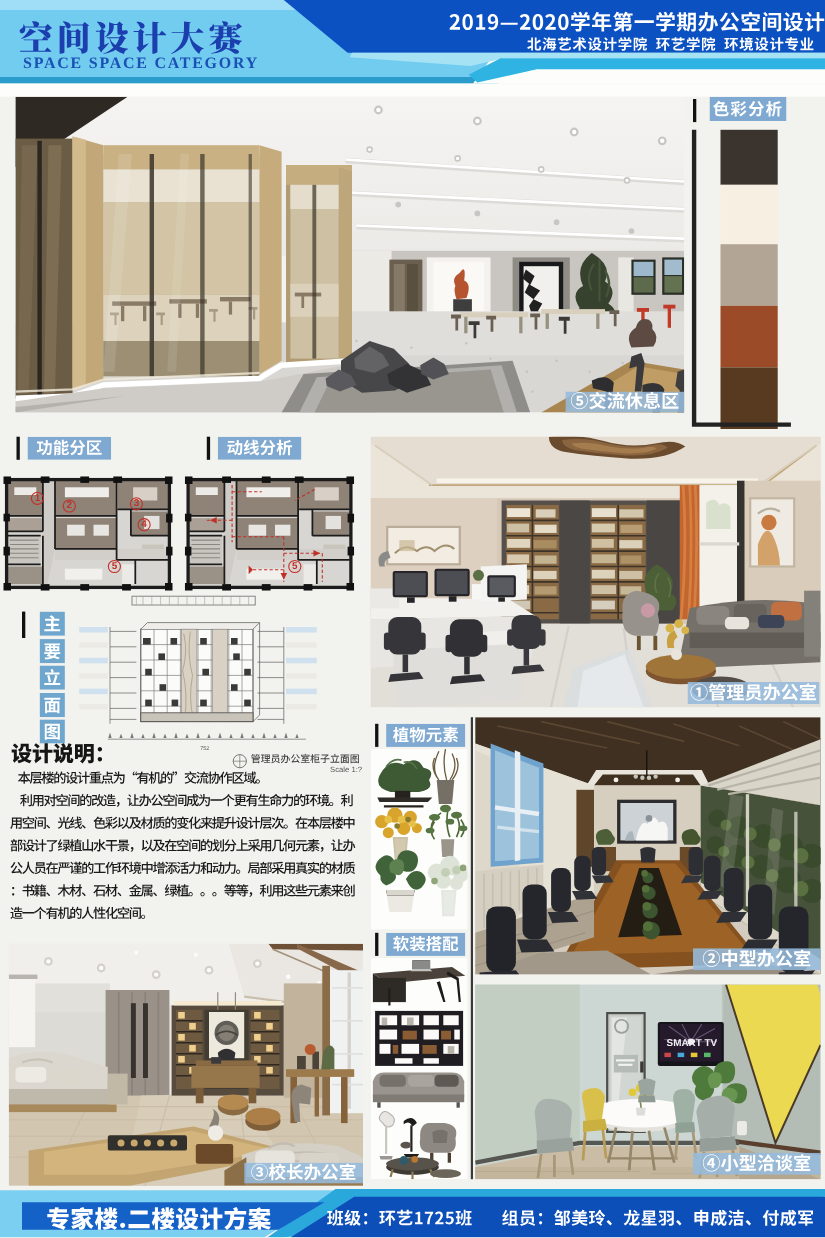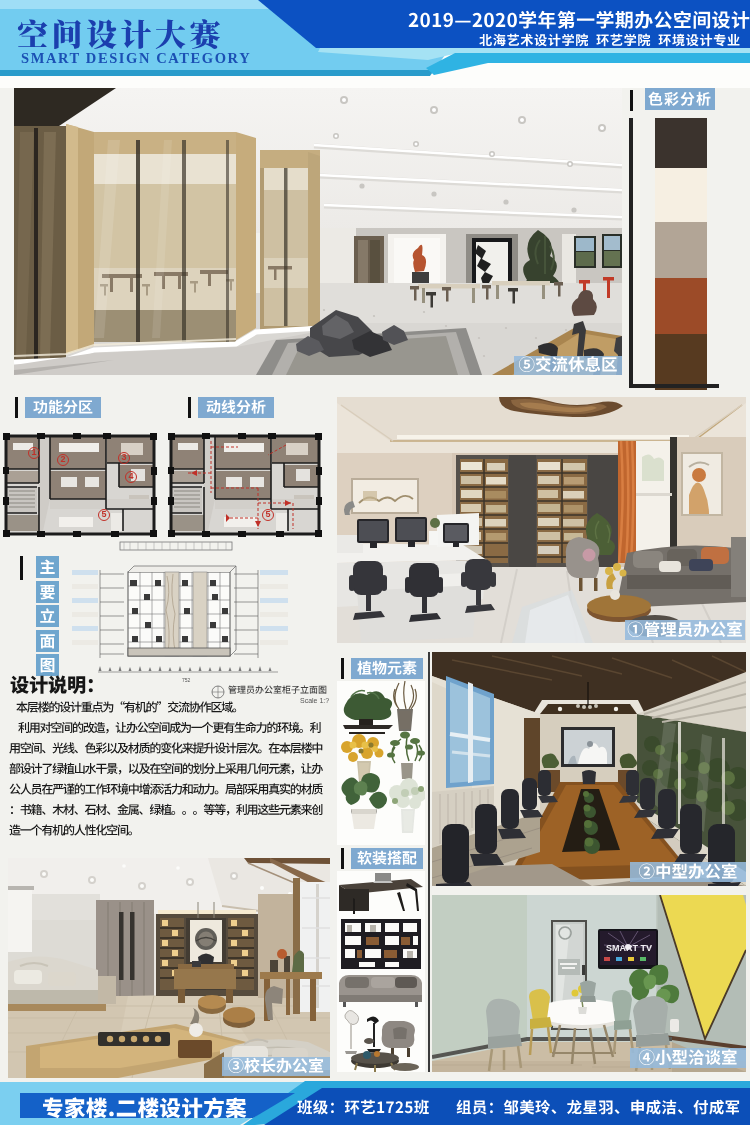--- a/index.html
+++ b/index.html
@@ -21,21 +21,21 @@
   <polygon points="320,48 750,48 750,53 458,53 428,60 318,52" fill="#a5e2f4"></polygon>
   <polygon points="455,53 750,53 750,63 488,63 434,75 426,68" fill="#2fb3e3"></polygon>
 
   <path d="M31.2 29.4C32.3 29.5 32.7 29.2 32.9 28.8L27.1 25.9C25.9 28.6 22.6 32.9 19.0 35.2L19.1 35.4C24.1 34.3 28.6 31.9 31.2 29.4ZM21.7 22.0 21.3 22.0C21.6 23.8 20.5 25.4 19.6 26.0C18.4 26.5 17.6 27.5 18.0 28.9C18.4 30.3 20.0 30.8 21.2 30.1C22.5 29.4 23.3 27.6 22.9 25.1H41.3C41.2 25.9 41.1 26.9 40.9 27.7C39.2 27.2 36.9 26.8 34.0 26.8L33.8 27.1C36.9 28.8 40.6 31.9 42.5 34.7C46.2 36.0 47.8 31.2 42.6 28.5C44.0 27.7 45.3 26.8 46.2 26.1C46.9 26.1 47.2 26.0 47.4 25.7L43.4 21.9L41.1 24.2H33.9C36.5 23.2 36.9 18.6 29.1 19.5L28.9 19.7C30.0 20.5 30.8 22.2 30.7 23.8C31.0 24.0 31.3 24.1 31.6 24.2H22.6C22.4 23.5 22.1 22.8 21.7 22.0ZM42.9 43.2 40.7 46.2H34.9V36.6H43.1C43.5 36.6 43.8 36.5 43.9 36.1C42.6 34.8 40.2 32.9 40.2 32.9L38.2 35.8H21.4L21.7 36.6H30.2V46.2H18.2L18.4 47.1H45.9C46.3 47.1 46.7 46.9 46.8 46.6C45.3 45.2 42.9 43.2 42.9 43.2Z M68.9 39.7H64.8V34.6H68.9ZM60.8 26.5V43.3H61.5C63.6 43.3 64.8 42.4 64.8 42.1V40.6H68.9V42.6H69.6C71.1 42.6 73.0 41.4 73.0 41.1V29.2C73.4 29.1 73.7 28.9 73.8 28.8L70.4 26.2L68.6 28.0H64.8ZM68.9 28.9V33.7H64.8V28.9ZM57.3 19.4 57.0 19.6C58.1 20.7 59.2 22.2 59.9 23.8L54.2 23.3V48.9H55.0C56.7 48.9 58.6 47.9 58.6 47.5V24.9C59.6 24.7 59.8 24.4 59.9 23.9C60.2 24.4 60.4 25.0 60.5 25.5C64.6 28.0 67.6 20.1 57.3 19.4ZM75.0 22.3H64.7L65.0 23.2H75.3V43.5C75.3 43.9 75.2 44.1 74.7 44.1C73.9 44.1 70.3 43.9 70.3 43.9V44.3C72.1 44.6 72.8 45.1 73.4 45.8C73.9 46.4 74.1 47.4 74.2 48.8C79.0 48.4 79.7 46.8 79.7 43.9V23.9C80.3 23.7 80.7 23.5 80.9 23.2L77.0 20.1Z M88.2 19.8 88.0 20.0C89.5 21.5 91.3 23.7 92.2 25.8C96.4 27.9 98.9 19.9 88.2 19.8ZM94.8 29.4C95.6 29.4 96.0 29.1 96.1 28.9L92.6 26.0L90.7 27.9H87.0L87.3 28.8H90.7V41.3C90.7 42.0 90.4 42.3 88.8 43.2L92.0 47.8C92.4 47.4 92.9 46.8 93.1 46.0C95.9 43.1 98.0 40.5 99.1 39.1L98.9 38.8L94.8 40.9ZM99.2 21.5V24.3C99.2 27.1 98.8 30.8 95.4 33.7L95.6 33.9C102.6 31.6 103.4 27.0 103.4 24.2V22.7H106.7V28.3C106.7 30.9 107.0 31.7 109.9 31.7H110.4L108.1 33.8H97.0L97.3 34.7H99.5C100.3 38.3 101.5 41.0 103.1 43.1C100.7 45.4 97.6 47.3 93.9 48.7L94.0 49.0C98.5 48.3 102.2 47.0 105.1 45.2C107.1 46.9 109.6 48.1 112.6 49.0C113.2 46.7 114.5 45.2 116.5 44.7L116.5 44.4C113.7 44.0 111.0 43.5 108.5 42.6C110.6 40.6 112.2 38.2 113.4 35.6C114.1 35.5 114.5 35.4 114.7 35.1L110.9 31.7H111.5C114.8 31.7 116.2 30.8 116.2 29.2C116.2 28.5 115.9 28.0 115.0 27.6L114.8 27.5H114.6C114.3 27.6 113.9 27.6 113.7 27.6C113.5 27.7 113.1 27.7 112.9 27.7C112.7 27.7 112.4 27.7 112.1 27.7H111.4C111.0 27.7 110.9 27.6 110.9 27.2V22.9C111.5 22.9 111.8 22.7 112.0 22.5L108.4 19.6L106.4 21.8H104.0L99.2 20.2ZM105.1 40.9C102.8 39.4 101.0 37.5 100.0 34.7H108.3C107.6 36.9 106.5 39.0 105.1 40.9Z M124.3 19.8 124.0 20.0C125.4 21.4 127.0 23.6 127.7 25.6C131.9 27.9 134.7 20.0 124.3 19.8ZM130.1 29.7C130.8 29.6 131.1 29.4 131.3 29.1L127.8 26.2L125.9 28.1H121.3L121.6 29.0H125.8V41.3C125.8 42.1 125.6 42.4 124.1 43.3L127.3 47.9C127.7 47.6 128.1 47.1 128.3 46.4C131.5 43.6 133.9 41.0 135.1 39.6L135.0 39.4L130.1 41.3ZM144.3 20.2 138.5 19.7V31.1H131.9L132.2 32.0H138.5V48.8H139.4C141.1 48.8 143.1 47.7 143.1 47.2V32.0H150.2C150.7 32.0 151.0 31.8 151.1 31.5C149.6 30.1 147.0 28.0 147.0 28.0L144.7 31.1H143.1V21.1C144.0 21.0 144.2 20.7 144.3 20.2Z M167.3 19.6C167.3 22.9 167.3 26.0 167.1 29.0H156.0L156.3 29.8H167.1C166.4 37.0 164.2 43.1 155.7 48.6L156.0 49.0C167.6 44.7 170.8 38.5 171.8 31.0C172.6 37.2 174.8 44.8 181.3 49.0C181.7 46.4 183.0 44.9 185.3 44.4L185.3 44.0C177.0 40.9 173.2 35.5 172.1 29.8H184.2C184.7 29.8 185.1 29.7 185.2 29.4C183.4 27.9 180.5 25.7 180.5 25.7L178.0 29.0H172.0C172.2 26.5 172.2 23.8 172.3 21.1C173.0 21.0 173.4 20.7 173.4 20.2Z M208.1 39.2 202.7 38.2C202.5 42.9 201.8 45.9 191.9 48.4L192.0 48.9C200.0 47.9 203.5 46.4 205.2 44.3C208.9 45.5 211.4 47.2 212.8 48.3C216.5 51.1 223.5 44.0 205.7 43.6C206.4 42.5 206.7 41.3 206.9 39.9C207.7 39.9 208.0 39.6 208.1 39.2ZM215.0 30.9 213.2 33.0H210.6V30.7H214.4C214.8 30.7 215.1 30.6 215.2 30.2C214.1 29.3 212.4 28.1 212.4 28.1L210.9 29.8H210.6V27.6H214.9C215.3 27.6 215.6 27.4 215.7 27.1L215.6 26.9C216.7 26.4 218.1 25.5 218.9 24.8C219.5 24.8 219.8 24.7 220.1 24.4L216.6 21.1L214.6 23.2H206.1C208.0 22.1 208.1 18.9 201.9 19.4L201.7 19.6C202.3 20.3 203.1 21.7 203.2 22.9L203.6 23.2H194.5C194.3 22.7 194.1 22.2 193.9 21.6H193.5C193.6 22.9 192.7 24.1 191.9 24.6C190.9 25.1 190.2 25.9 190.5 27.2C190.9 28.4 192.4 28.7 193.3 28.2C194.4 27.6 195.0 26.1 194.6 24.0H215.0C215.0 24.8 215.0 25.7 214.9 26.4L212.7 24.8L211.1 26.7H210.6V25.5C211.3 25.4 211.5 25.1 211.5 24.8L206.3 24.4V26.7H203.0V25.3C203.6 25.1 203.8 24.9 203.8 24.5L198.7 24.1V26.7H194.8L195.0 27.6H198.7V29.8H195.3L195.5 30.7H198.7V33.0H191.3L191.6 33.9H197.3C196.0 36.5 193.2 39.3 190.2 41.1L190.3 41.4C192.4 40.8 194.5 40.0 196.4 39.1V44.9H197.0C198.8 44.9 200.7 44.0 200.7 43.7V37.4H208.9V43.7H209.7C211.0 43.7 213.0 43.1 213.1 42.9V38.8C214.3 39.7 215.7 40.5 217.2 41.1C217.6 39.1 218.5 37.8 219.9 37.4V37.0C216.4 36.7 212.1 35.7 209.7 33.9H217.5C218.0 33.9 218.3 33.8 218.4 33.4C217.1 32.4 215.0 30.9 215.0 30.9ZM208.6 36.5H200.9L200.6 36.4C201.5 35.6 202.4 34.8 203.0 33.9H208.8C209.1 34.4 209.3 34.9 209.7 35.4ZM206.3 29.8H203.0V27.6H206.3ZM206.3 30.7V33.0H203.0V30.7Z" fill="#1b3fae"></path>
 
   <path d="M408.8 27.0H418.2V24.6H415.2C414.5 24.6 413.6 24.7 412.9 24.8C415.4 22.3 417.6 19.6 417.6 17.0C417.6 14.4 415.8 12.7 413.1 12.7C411.2 12.7 410.0 13.4 408.7 14.8L410.2 16.3C410.9 15.5 411.8 14.9 412.8 14.9C414.1 14.9 414.9 15.8 414.9 17.1C414.9 19.3 412.7 22.0 408.8 25.4Z M425.2 27.3C428.0 27.3 429.9 24.8 429.9 19.9C429.9 15.1 428.0 12.7 425.2 12.7C422.3 12.7 420.4 15.0 420.4 19.9C420.4 24.8 422.3 27.3 425.2 27.3ZM425.2 25.1C423.9 25.1 423.0 23.9 423.0 19.9C423.0 16.0 423.9 14.8 425.2 14.8C426.4 14.8 427.3 16.0 427.3 19.9C427.3 23.9 426.4 25.1 425.2 25.1Z M432.7 27.0H441.1V24.7H438.5V12.9H436.4C435.5 13.5 434.6 13.9 433.2 14.1V15.8H435.7V24.7H432.7Z M447.5 27.3C450.3 27.3 452.9 25.0 452.9 19.6C452.9 14.8 450.5 12.7 447.9 12.7C445.5 12.7 443.4 14.5 443.4 17.4C443.4 20.4 445.1 21.8 447.5 21.8C448.4 21.8 449.6 21.2 450.4 20.3C450.2 23.8 448.9 25.0 447.4 25.0C446.5 25.0 445.7 24.5 445.2 24.0L443.7 25.7C444.5 26.5 445.8 27.3 447.5 27.3ZM450.3 18.3C449.6 19.4 448.8 19.8 448.0 19.8C446.8 19.8 446.0 19.0 446.0 17.4C446.0 15.6 446.9 14.8 447.9 14.8C449.1 14.8 450.1 15.7 450.3 18.3Z M455.2 22.4H470.6V20.7H455.2Z M472.7 27.0H482.1V24.6H479.0C478.4 24.6 477.4 24.7 476.7 24.8C479.3 22.3 481.4 19.6 481.4 17.0C481.4 14.4 479.7 12.7 477.0 12.7C475.1 12.7 473.8 13.4 472.5 14.8L474.1 16.3C474.8 15.5 475.6 14.9 476.6 14.9C478.0 14.9 478.7 15.8 478.7 17.1C478.7 19.3 476.5 22.0 472.7 25.4Z M489.0 27.3C491.9 27.3 493.8 24.8 493.8 19.9C493.8 15.1 491.9 12.7 489.0 12.7C486.1 12.7 484.2 15.0 484.2 19.9C484.2 24.8 486.1 27.3 489.0 27.3ZM489.0 25.1C487.8 25.1 486.9 23.9 486.9 19.9C486.9 16.0 487.8 14.8 489.0 14.8C490.2 14.8 491.1 16.0 491.1 19.9C491.1 23.9 490.2 25.1 489.0 25.1Z M495.8 27.0H505.2V24.6H502.2C501.5 24.6 500.6 24.7 499.8 24.8C502.4 22.3 504.5 19.6 504.5 17.0C504.5 14.4 502.8 12.7 500.1 12.7C498.2 12.7 496.9 13.4 495.6 14.8L497.2 16.3C497.9 15.5 498.7 14.9 499.8 14.9C501.1 14.9 501.9 15.8 501.9 17.1C501.9 19.3 499.6 22.0 495.8 25.4Z M512.1 27.3C515.0 27.3 516.9 24.8 516.9 19.9C516.9 15.1 515.0 12.7 512.1 12.7C509.3 12.7 507.4 15.0 507.4 19.9C507.4 24.8 509.3 27.3 512.1 27.3ZM512.1 25.1C510.9 25.1 510.0 23.9 510.0 19.9C510.0 16.0 510.9 14.8 512.1 14.8C513.3 14.8 514.2 16.0 514.2 19.9C514.2 23.9 513.3 25.1 512.1 25.1Z M526.4 20.4V21.6H519.1V23.7H526.4V26.1C526.4 26.4 526.3 26.4 525.9 26.4C525.5 26.5 524.1 26.5 522.9 26.4C523.2 27.0 523.6 28.0 523.8 28.6C525.4 28.6 526.6 28.6 527.5 28.3C528.4 27.9 528.7 27.3 528.7 26.2V23.7H536.1V21.6H528.7V21.3C530.3 20.5 531.9 19.4 533.0 18.4L531.6 17.2L531.1 17.3H522.5V19.3H528.5C527.8 19.7 527.1 20.1 526.4 20.4ZM525.9 11.4C526.3 12.2 526.8 13.1 527.1 13.9H523.9L524.6 13.5C524.3 12.8 523.5 11.8 522.9 11.0L520.9 11.9C521.4 12.5 521.9 13.2 522.3 13.9H519.4V18.1H521.5V15.9H533.7V18.1H535.9V13.9H533.1C533.7 13.2 534.2 12.4 534.7 11.7L532.4 11.0C532.0 11.9 531.3 13.0 530.7 13.9H528.2L529.4 13.4C529.1 12.7 528.5 11.5 527.9 10.7Z M538.2 22.4V24.6H546.8V28.7H549.2V24.6H555.7V22.4H549.2V19.6H554.2V17.4H549.2V15.1H554.6V12.9H543.9C544.1 12.4 544.3 11.9 544.5 11.4L542.1 10.8C541.3 13.3 539.8 15.7 538.1 17.2C538.7 17.5 539.7 18.2 540.1 18.6C541.0 17.7 541.9 16.5 542.7 15.1H546.8V17.4H541.2V22.4ZM543.5 22.4V19.6H546.8V22.4Z M568.2 10.7C567.7 12.4 566.7 14.1 565.6 15.1C566.1 15.4 566.9 15.8 567.4 16.2H562.9L564.7 15.4C564.6 15.0 564.3 14.5 564.0 14.0H566.5V12.3H562.1C562.3 12.0 562.4 11.6 562.6 11.2L560.5 10.7C559.9 12.4 558.7 14.2 557.4 15.2C557.9 15.4 558.7 15.9 559.2 16.2V18.0H565.0V19.1H559.9C559.7 20.7 559.4 22.7 559.2 24.0H563.2C561.7 25.2 559.7 26.3 557.7 26.8C558.2 27.3 558.8 28.1 559.2 28.6C561.2 27.9 563.3 26.6 565.0 25.0V28.7H567.2V24.0H571.8C571.6 25.0 571.5 25.6 571.3 25.7C571.1 25.9 571.0 25.9 570.7 25.9C570.3 25.9 569.5 25.9 568.7 25.8C569.1 26.4 569.3 27.3 569.4 27.9C570.3 27.9 571.2 27.9 571.8 27.9C572.4 27.8 572.8 27.7 573.2 27.2C573.7 26.7 573.9 25.5 574.1 22.9C574.2 22.6 574.2 22.1 574.2 22.1H567.2V21.0H573.3V16.2H571.4L573.3 15.4C573.1 15.0 572.8 14.5 572.4 14.0H575.1V12.3H570.0C570.2 12.0 570.3 11.6 570.4 11.2ZM561.8 21.0H565.0V22.1H561.7ZM567.2 18.0H571.0V19.1H567.2ZM559.5 16.2C560.1 15.5 560.6 14.8 561.2 14.0H561.8C562.2 14.7 562.6 15.6 562.7 16.2ZM567.7 16.2C568.2 15.6 568.7 14.8 569.2 14.0H570.0C570.5 14.7 571.1 15.5 571.3 16.2Z M576.9 18.4V20.8H594.4V18.4Z M603.8 20.4V21.6H596.5V23.7H603.8V26.1C603.8 26.4 603.7 26.4 603.3 26.4C602.9 26.5 601.5 26.5 600.3 26.4C600.6 27.0 601.0 28.0 601.2 28.6C602.8 28.6 604.0 28.6 604.9 28.3C605.8 27.9 606.1 27.3 606.1 26.2V23.7H613.5V21.6H606.1V21.3C607.7 20.5 609.3 19.4 610.4 18.4L609.0 17.2L608.5 17.3H599.9V19.3H605.9C605.2 19.7 604.5 20.1 603.8 20.4ZM603.3 11.4C603.7 12.2 604.2 13.1 604.5 13.9H601.3L602.0 13.5C601.7 12.8 600.9 11.8 600.3 11.0L598.3 11.9C598.8 12.5 599.3 13.2 599.7 13.9H596.8V18.1H598.9V15.9H611.1V18.1H613.3V13.9H610.5C611.1 13.2 611.6 12.4 612.1 11.7L609.8 11.0C609.4 11.9 608.7 13.0 608.1 13.9H605.6L606.8 13.4C606.5 12.7 605.9 11.5 605.3 10.7Z M617.8 24.3C617.2 25.4 616.3 26.6 615.3 27.4C615.8 27.7 616.7 28.3 617.1 28.7C618.1 27.8 619.2 26.3 619.9 24.9ZM630.5 13.8V16.0H627.7V13.8ZM620.6 25.2C621.3 26.1 622.3 27.3 622.6 28.0L624.2 27.2L624.0 27.5C624.5 27.7 625.5 28.3 625.8 28.7C626.9 27.0 627.3 24.7 627.6 22.4H630.5V26.2C630.5 26.4 630.3 26.5 630.1 26.5C629.8 26.5 628.9 26.6 628.1 26.5C628.3 27.1 628.6 28.1 628.7 28.7C630.1 28.7 631.1 28.6 631.8 28.3C632.4 27.9 632.6 27.3 632.6 26.2V11.7H625.6V18.7C625.6 21.2 625.5 24.4 624.4 26.8C623.9 26.0 623.0 25.0 622.3 24.2ZM630.5 18.0V20.4H627.7L627.7 18.7V18.0ZM621.5 11.1V13.1H619.2V11.1H617.1V13.1H615.6V15.1H617.1V22.2H615.4V24.2H624.8V22.2H623.6V15.1H624.9V13.1H623.6V11.1ZM619.2 15.1H621.5V16.2H619.2ZM619.2 17.9H621.5V19.2H619.2ZM619.2 20.9H621.5V22.2H619.2Z M637.2 17.4C636.6 19.2 635.6 21.1 634.6 22.5L636.7 23.7C637.7 22.2 638.6 20.0 639.3 18.3ZM640.9 10.9V14.1H635.7V16.4H640.8C640.6 19.9 639.6 24.1 634.8 27.0C635.4 27.4 636.3 28.3 636.7 28.8C642.1 25.6 643.2 20.5 643.3 16.4H646.3C646.1 22.5 645.8 25.1 645.3 25.7C645.1 25.9 644.8 26.0 644.5 26.0C644.0 26.0 642.9 26.0 641.8 25.9C642.2 26.6 642.5 27.6 642.6 28.3C643.7 28.4 644.9 28.4 645.6 28.3C646.5 28.1 647.0 27.9 647.6 27.2C648.2 26.3 648.5 24.0 648.8 18.4C649.5 20.3 650.2 22.6 650.5 24.0L652.8 23.1C652.4 21.6 651.5 19.1 650.7 17.2L648.8 17.9L648.9 15.3C648.9 15.0 648.9 14.1 648.9 14.1H643.4V10.9Z M659.2 11.3C658.1 14.0 656.3 16.7 654.3 18.3C654.9 18.7 655.9 19.5 656.4 19.9C658.4 18.1 660.4 15.1 661.7 12.0ZM666.7 11.2 664.4 12.1C665.9 14.9 668.2 17.9 670.1 19.9C670.5 19.3 671.4 18.4 672.0 18.0C670.1 16.3 667.8 13.5 666.7 11.2ZM656.4 27.8C657.3 27.4 658.6 27.3 667.9 26.5C668.4 27.3 668.8 28.1 669.1 28.7L671.3 27.5C670.4 25.7 668.6 23.0 667.0 20.9L664.8 21.9C665.4 22.6 666.0 23.5 666.5 24.4L659.4 24.9C661.2 22.8 663.0 20.3 664.4 17.6L661.8 16.5C660.4 19.7 658.1 23.0 657.3 23.8C656.6 24.7 656.1 25.2 655.5 25.3C655.8 26.0 656.3 27.3 656.4 27.8Z M683.1 17.3C685.0 18.3 687.8 19.7 689.1 20.5L690.6 18.7C689.2 17.9 686.4 16.6 684.6 15.8ZM680.0 15.8C678.4 17.0 676.3 18.1 674.2 18.7L675.5 20.8L676.5 20.3V22.3H681.1V26.0H674.2V28.1H690.6V26.0H683.5V22.3H688.4V20.2H676.7C678.5 19.4 680.3 18.3 681.6 17.2ZM680.5 11.3C680.7 11.8 681.0 12.4 681.2 13.0H674.1V17.7H676.3V15.1H688.4V17.3H690.7V13.0H684.0C683.7 12.3 683.3 11.4 683.0 10.7Z M693.6 15.4V28.7H695.9V15.4ZM693.8 12.1C694.7 13.0 695.7 14.3 696.1 15.1L698.0 13.9C697.6 13.0 696.5 11.8 695.7 11.0ZM699.9 21.6H703.6V23.5H699.9ZM699.9 18.0H703.6V19.8H699.9ZM697.9 16.2V25.3H705.7V16.2ZM698.7 11.8V13.9H707.7V26.2C707.7 26.5 707.6 26.6 707.4 26.6C707.2 26.6 706.4 26.6 705.9 26.5C706.1 27.1 706.4 28.0 706.5 28.6C707.7 28.6 708.6 28.5 709.2 28.2C709.9 27.8 710.1 27.3 710.1 26.2V11.8Z M713.5 12.5C714.5 13.4 715.9 14.7 716.5 15.6L718.0 14.0C717.4 13.2 716.0 11.9 714.9 11.1ZM712.2 16.7V18.9H714.5V24.6C714.5 25.5 714.0 26.2 713.6 26.5C714.0 26.9 714.5 27.9 714.7 28.4C715.0 28.0 715.7 27.4 719.2 24.5C718.9 24.0 718.5 23.2 718.3 22.6L716.7 23.9V16.7ZM720.5 11.5V13.5C720.5 14.8 720.2 16.2 717.8 17.2C718.2 17.6 719.0 18.5 719.3 18.9C722.0 17.7 722.6 15.5 722.6 13.6H725.2V15.6C725.2 17.5 725.5 18.3 727.4 18.3C727.7 18.3 728.4 18.3 728.7 18.3C729.1 18.3 729.5 18.3 729.8 18.2C729.7 17.7 729.7 16.8 729.7 16.3C729.4 16.4 728.9 16.4 728.6 16.4C728.4 16.4 727.8 16.4 727.7 16.4C727.4 16.4 727.3 16.2 727.3 15.6V11.5ZM726.1 21.2C725.5 22.3 724.8 23.2 723.8 24.0C722.9 23.2 722.1 22.3 721.5 21.2ZM718.8 19.1V21.2H720.2L719.4 21.5C720.1 22.9 721.0 24.1 722.0 25.2C720.7 25.9 719.2 26.4 717.5 26.7C717.9 27.2 718.4 28.1 718.6 28.7C720.5 28.2 722.3 27.6 723.8 26.6C725.2 27.6 726.8 28.3 728.7 28.7C729.0 28.1 729.6 27.2 730.1 26.7C728.4 26.4 727.0 25.9 725.7 25.2C727.1 23.8 728.3 22.0 729.0 19.6L727.6 19.0L727.2 19.1Z M733.1 12.5C734.2 13.4 735.6 14.7 736.3 15.5L737.8 13.9C737.1 13.1 735.6 11.9 734.6 11.0ZM731.7 16.7V19.0H734.4V24.7C734.4 25.6 733.8 26.2 733.4 26.5C733.8 27.0 734.3 28.0 734.5 28.6C734.9 28.1 735.6 27.6 739.4 24.8C739.2 24.3 738.8 23.4 738.7 22.7L736.7 24.1V16.7ZM742.5 10.9V16.9H737.9V19.2H742.5V28.7H744.9V19.2H749.3V16.9H744.9V10.9Z" fill="#ffffff"></path>
 
   <path d="M479.3 42.9 480.0 44.5 482.9 43.3V46.0H484.5V34.0H482.9V36.9H479.7V38.5H482.9V41.7C481.5 42.2 480.2 42.6 479.3 42.9ZM490.6 36.0C489.8 36.6 488.8 37.3 487.8 38.0V34.0H486.2V43.5C486.2 45.4 486.6 45.9 488.1 45.9C488.4 45.9 489.6 45.9 489.9 45.9C491.4 45.9 491.8 45.0 492.0 42.4C491.5 42.3 490.8 42.0 490.4 41.7C490.4 43.8 490.3 44.4 489.8 44.4C489.5 44.4 488.6 44.4 488.4 44.4C487.9 44.4 487.8 44.3 487.8 43.5V39.7C489.2 39.0 490.5 38.2 491.7 37.4Z M494.0 35.1C494.7 35.5 495.8 36.1 496.3 36.6L497.2 35.4C496.7 34.9 495.6 34.3 494.8 34.0ZM493.2 38.8C494.0 39.2 494.9 39.8 495.4 40.3L496.3 39.1C495.8 38.7 494.8 38.1 494.1 37.8ZM493.6 45.1 494.9 46.0C495.5 44.7 496.1 43.1 496.6 41.7L495.4 40.9C494.8 42.4 494.1 44.1 493.6 45.1ZM500.2 39.0C500.5 39.3 500.9 39.7 501.2 40.0H499.4L499.5 38.8H500.7ZM498.4 33.8C498.0 35.2 497.2 36.8 496.3 37.7C496.7 37.9 497.4 38.3 497.7 38.6C497.8 38.4 498.0 38.2 498.1 37.9C498.1 38.6 498.0 39.3 497.9 40.0H496.6V41.4H497.7C497.6 42.5 497.4 43.4 497.3 44.2H502.8C502.7 44.4 502.6 44.5 502.6 44.6C502.4 44.8 502.3 44.8 502.1 44.8C501.8 44.8 501.3 44.8 500.7 44.8C501.0 45.1 501.1 45.7 501.1 46.1C501.8 46.1 502.4 46.1 502.8 46.0C503.2 46.0 503.6 45.8 503.9 45.4C504.0 45.2 504.2 44.8 504.3 44.2H505.3V42.8H504.5L504.6 41.4H505.6V40.0H504.6L504.7 38.1C504.7 37.9 504.8 37.4 504.8 37.4H498.5C498.7 37.1 498.8 36.8 499.0 36.5H505.2V35.1H499.6C499.7 34.8 499.9 34.5 500.0 34.2ZM499.9 41.8C500.2 42.1 500.7 42.5 501.0 42.8H499.0L499.2 41.4H500.4ZM501.3 38.8H503.3L503.2 40.0H501.9L502.3 39.8C502.1 39.5 501.7 39.1 501.3 38.8ZM501.0 41.4H503.1C503.1 42.0 503.0 42.5 503.0 42.8H501.7L502.2 42.6C501.9 42.2 501.4 41.8 501.0 41.4Z M508.4 38.3V39.8H513.3C508.9 42.2 508.7 43.0 508.7 43.9C508.7 45.1 509.6 45.8 511.6 45.8H516.4C518.2 45.8 518.9 45.3 519.1 42.9C518.6 42.8 518.0 42.6 517.6 42.4C517.5 44.0 517.3 44.3 516.6 44.3H511.5C510.8 44.3 510.3 44.1 510.3 43.7C510.3 43.3 510.8 42.6 517.4 39.4C517.5 39.3 517.6 39.2 517.7 39.2L516.6 38.3L516.2 38.4ZM514.6 33.8V35.1H511.6V33.8H510.0V35.1H507.2V36.6H510.0V37.6H511.6V36.6H514.6V37.6H516.2V36.6H519.0V35.1H516.2V33.8Z M528.2 34.9C529.0 35.5 530.0 36.3 530.4 36.9L531.7 35.8C531.2 35.2 530.1 34.5 529.4 33.9ZM526.0 33.8V37.0H521.1V38.6H525.6C524.5 40.6 522.6 42.5 520.5 43.5C520.9 43.8 521.5 44.4 521.7 44.9C523.4 43.9 524.9 42.5 526.0 40.8V46.2H527.8V40.2C528.9 42.0 530.4 43.7 531.9 44.7C532.2 44.3 532.8 43.7 533.2 43.3C531.5 42.3 529.6 40.4 528.4 38.6H532.6V37.0H527.8V33.8Z M535.3 34.9C536.0 35.5 537.0 36.5 537.4 37.1L538.5 36.0C538.0 35.4 537.0 34.5 536.3 34.0ZM534.5 37.9V39.4H536.0V43.4C536.0 44.0 535.7 44.4 535.4 44.7C535.6 45.0 536.0 45.6 536.2 46.0C536.4 45.7 536.9 45.3 539.3 43.2C539.1 42.9 538.8 42.3 538.7 41.9L537.6 42.9V37.9ZM540.2 34.2V35.6C540.2 36.6 540.0 37.5 538.3 38.2C538.6 38.4 539.2 39.1 539.4 39.4C541.3 38.5 541.7 37.0 541.7 35.7H543.4V37.1C543.4 38.4 543.7 39.0 545.0 39.0C545.2 39.0 545.7 39.0 545.9 39.0C546.2 39.0 546.5 39.0 546.7 38.9C546.6 38.5 546.6 37.9 546.6 37.6C546.4 37.6 546.1 37.6 545.8 37.6C545.7 37.6 545.3 37.6 545.2 37.6C545.0 37.6 544.9 37.5 544.9 37.1V34.2ZM544.1 41.0C543.7 41.7 543.2 42.4 542.5 42.9C541.8 42.4 541.3 41.7 540.9 41.0ZM539.0 39.5V41.0H540.0L539.4 41.2C539.9 42.2 540.5 43.0 541.3 43.7C540.3 44.2 539.3 44.6 538.1 44.8C538.4 45.1 538.7 45.8 538.8 46.2C540.2 45.8 541.4 45.4 542.5 44.7C543.5 45.4 544.6 45.9 545.9 46.2C546.1 45.8 546.5 45.1 546.9 44.8C545.7 44.6 544.7 44.2 543.8 43.7C544.8 42.8 545.6 41.5 546.1 39.9L545.1 39.5L544.9 39.5Z M549.3 34.9C550.0 35.6 551.0 36.4 551.4 37.0L552.5 35.9C552.0 35.3 551.0 34.5 550.3 33.9ZM548.3 37.9V39.4H550.2V43.4C550.2 44.0 549.8 44.4 549.5 44.6C549.7 45.0 550.1 45.7 550.2 46.1C550.5 45.8 551.0 45.4 553.6 43.5C553.5 43.2 553.2 42.5 553.1 42.0L551.8 43.0V37.9ZM555.8 33.8V38.0H552.6V39.6H555.8V46.2H557.5V39.6H560.5V38.0H557.5V33.8Z M567.3 40.4V41.3H562.2V42.7H567.3V44.4C567.3 44.6 567.2 44.6 566.9 44.6C566.6 44.6 565.7 44.6 564.8 44.6C565.1 45.0 565.4 45.7 565.5 46.1C566.6 46.1 567.4 46.1 568.0 45.9C568.7 45.6 568.9 45.2 568.9 44.4V42.7H574.0V41.3H568.9V41.0C570.0 40.5 571.1 39.7 571.9 39.0L570.9 38.2L570.6 38.3H564.6V39.7H568.8C568.3 40.0 567.8 40.2 567.3 40.4ZM566.9 34.2C567.2 34.7 567.6 35.4 567.8 35.9H565.5L566.0 35.6C565.8 35.1 565.3 34.4 564.8 33.9L563.5 34.5C563.8 34.9 564.2 35.4 564.4 35.9H562.4V38.8H563.9V37.3H572.3V38.8H573.9V35.9H572.0C572.3 35.4 572.7 34.9 573.1 34.4L571.4 33.9C571.2 34.5 570.7 35.3 570.3 35.9H568.6L569.3 35.6C569.2 35.0 568.7 34.2 568.3 33.7Z M582.9 34.1C583.1 34.4 583.3 34.9 583.4 35.3H580.4V38.0H581.4V39.1H586.9V38.0H587.9V35.3H585.1C585.0 34.8 584.7 34.2 584.4 33.6ZM581.8 37.8V36.7H586.4V37.8ZM580.4 40.1V41.5H582.0C581.8 43.2 581.3 44.3 579.2 44.9C579.6 45.2 580.0 45.8 580.1 46.2C582.7 45.3 583.3 43.8 583.5 41.5H584.4V44.2C584.4 45.6 584.6 46.0 585.8 46.0C586.0 46.0 586.5 46.0 586.7 46.0C587.7 46.0 588.0 45.5 588.1 43.7C587.8 43.6 587.1 43.3 586.9 43.1C586.8 44.5 586.8 44.7 586.6 44.7C586.5 44.7 586.2 44.7 586.1 44.7C585.9 44.7 585.9 44.6 585.9 44.2V41.5H588.0V40.1ZM576.1 34.3V46.1H577.5V35.7H578.6C578.4 36.6 578.1 37.6 577.9 38.5C578.6 39.4 578.8 40.2 578.8 40.9C578.8 41.3 578.7 41.6 578.5 41.7C578.4 41.8 578.3 41.8 578.2 41.8C578.0 41.8 577.8 41.8 577.6 41.8C577.8 42.1 577.9 42.7 577.9 43.1C578.3 43.1 578.6 43.1 578.8 43.1C579.1 43.0 579.4 43.0 579.6 42.8C580.0 42.5 580.2 41.9 580.2 41.1C580.2 40.3 580.0 39.4 579.2 38.3C579.6 37.3 580.0 35.9 580.3 34.8L579.3 34.2L579.1 34.3Z M596.4 43.3 596.8 44.8C598.0 44.4 599.4 43.9 600.8 43.5L600.6 42.1L599.4 42.4V39.8H600.4V38.3H599.4V36.0H600.7V34.6H596.5V36.0H597.9V38.3H596.7V39.8H597.9V42.9ZM601.2 34.5V36.0H604.3C603.4 38.1 602.2 40.1 600.7 41.4C601.0 41.7 601.6 42.3 601.9 42.7C602.6 42.0 603.2 41.2 603.8 40.3V46.2H605.4V39.3C606.2 40.3 607.1 41.6 607.5 42.4L608.8 41.4C608.3 40.5 607.1 39.0 606.2 38.0L605.4 38.5V37.5C605.6 37.0 605.8 36.5 606.0 36.0H608.7V34.5Z M611.8 38.3V39.8H616.6C612.2 42.2 612.0 43.0 612.0 43.9C612.0 45.1 613.0 45.8 615.0 45.8H619.8C621.5 45.8 622.2 45.3 622.4 42.9C621.9 42.8 621.4 42.6 620.9 42.4C620.9 44.0 620.6 44.3 619.9 44.3H614.9C614.1 44.3 613.6 44.1 613.6 43.7C613.6 43.3 614.1 42.6 620.7 39.4C620.9 39.3 621.0 39.2 621.0 39.2L619.9 38.3L619.6 38.4ZM618.0 33.8V35.1H614.9V33.8H613.3V35.1H610.5V36.6H613.3V37.6H614.9V36.6H618.0V37.6H619.6V36.6H622.3V35.1H619.6V33.8Z M629.3 40.4V41.3H624.3V42.7H629.3V44.4C629.3 44.6 629.3 44.6 629.0 44.6C628.7 44.6 627.8 44.6 626.9 44.6C627.2 45.0 627.5 45.7 627.6 46.1C628.7 46.1 629.5 46.1 630.1 45.9C630.8 45.6 631.0 45.2 631.0 44.4V42.7H636.1V41.3H631.0V41.0C632.1 40.5 633.2 39.7 634.0 39.0L633.0 38.2L632.6 38.3H626.7V39.7H630.9C630.4 40.0 629.8 40.2 629.3 40.4ZM629.0 34.2C629.3 34.7 629.7 35.4 629.8 35.9H627.6L628.1 35.6C627.9 35.1 627.4 34.4 626.9 33.9L625.6 34.5C625.9 34.9 626.3 35.4 626.5 35.9H624.5V38.8H626.0V37.3H634.4V38.8H636.0V35.9H634.0C634.4 35.4 634.8 34.9 635.2 34.4L633.5 33.9C633.3 34.5 632.8 35.3 632.4 35.9H630.7L631.4 35.6C631.3 35.0 630.8 34.2 630.4 33.7Z M645.0 34.1C645.2 34.4 645.4 34.9 645.5 35.3H642.5V38.0H643.5V39.1H648.9V38.0H650.0V35.3H647.2C647.1 34.8 646.8 34.2 646.5 33.6ZM643.9 37.8V36.7H648.5V37.8ZM642.5 40.1V41.5H644.1C643.9 43.2 643.4 44.3 641.3 44.9C641.6 45.2 642.1 45.8 642.2 46.2C644.8 45.3 645.4 43.8 645.6 41.5H646.5V44.2C646.5 45.6 646.7 46.0 647.9 46.0C648.1 46.0 648.6 46.0 648.8 46.0C649.8 46.0 650.1 45.5 650.2 43.7C649.9 43.6 649.2 43.3 648.9 43.1C648.9 44.5 648.9 44.7 648.7 44.7C648.6 44.7 648.2 44.7 648.2 44.7C648.0 44.7 648.0 44.6 648.0 44.2V41.5H650.1V40.1ZM638.2 34.3V46.1H639.6V35.7H640.7C640.5 36.6 640.2 37.6 639.9 38.5C640.7 39.4 640.9 40.2 640.9 40.9C640.9 41.3 640.8 41.6 640.6 41.7C640.5 41.8 640.4 41.8 640.3 41.8C640.1 41.8 639.9 41.8 639.7 41.8C639.9 42.1 640.0 42.7 640.0 43.1C640.4 43.1 640.7 43.1 640.9 43.1C641.2 43.0 641.4 43.0 641.7 42.8C642.1 42.5 642.3 41.9 642.3 41.1C642.3 40.3 642.1 39.4 641.3 38.3C641.7 37.3 642.1 35.9 642.4 34.8L641.4 34.2L641.2 34.3Z M658.5 43.3 658.9 44.8C660.0 44.4 661.5 43.9 662.9 43.5L662.7 42.1L661.5 42.4V39.8H662.5V38.3H661.5V36.0H662.8V34.6H658.6V36.0H660.0V38.3H658.8V39.8H660.0V42.9ZM663.3 34.5V36.0H666.3C665.5 38.1 664.2 40.1 662.8 41.4C663.1 41.7 663.7 42.3 664.0 42.7C664.7 42.0 665.3 41.2 665.9 40.3V46.2H667.5V39.3C668.3 40.3 669.2 41.6 669.6 42.4L670.9 41.4C670.4 40.5 669.2 39.0 668.3 38.0L667.5 38.5V37.5C667.7 37.0 667.9 36.5 668.1 36.0H670.8V34.5Z M678.7 41.2H682.1V41.8H678.7ZM678.7 39.7H682.1V40.3H678.7ZM681.7 35.9C681.6 36.2 681.4 36.6 681.3 37.0H679.8C679.7 36.7 679.6 36.2 679.4 35.9L678.1 36.1C678.2 36.4 678.3 36.7 678.4 37.0H676.8V38.3H684.3V37.0H682.7L683.1 36.1ZM679.6 34.0 679.8 34.6H677.2V35.9H684.0V34.6H681.4C681.3 34.3 681.2 34.0 681.0 33.7ZM677.3 38.7V42.8H678.4C678.2 43.9 677.7 44.6 675.7 45.0C676.0 45.3 676.4 45.9 676.5 46.2C679.0 45.6 679.7 44.5 679.9 42.8H680.8V44.4C680.8 45.2 681.0 45.5 681.2 45.7C681.4 45.9 681.9 46.0 682.2 46.0C682.4 46.0 682.8 46.0 683.1 46.0C683.3 46.0 683.7 46.0 683.9 45.9C684.1 45.8 684.3 45.6 684.4 45.4C684.6 45.2 684.6 44.6 684.6 44.1C684.3 44.0 683.7 43.7 683.4 43.5C683.4 44.0 683.4 44.3 683.4 44.5C683.3 44.6 683.3 44.7 683.2 44.7C683.2 44.8 683.1 44.8 683.0 44.8C682.8 44.8 682.7 44.8 682.6 44.8C682.5 44.8 682.4 44.8 682.4 44.7C682.3 44.7 682.3 44.6 682.3 44.4V42.8H683.7V38.7ZM672.2 43.0 672.7 44.6C673.9 44.2 675.4 43.6 676.8 43.0L676.5 41.5L675.3 42.0V38.4H676.4V36.9H675.3V34.0H673.8V36.9H672.5V38.4H673.8V42.5C673.2 42.7 672.7 42.9 672.2 43.0Z M687.0 34.9C687.7 35.5 688.7 36.5 689.1 37.1L690.2 36.0C689.7 35.4 688.7 34.5 688.0 34.0ZM686.1 37.9V39.4H687.7V43.4C687.7 44.0 687.4 44.4 687.1 44.7C687.3 45.0 687.7 45.6 687.9 46.0C688.1 45.7 688.5 45.3 691.0 43.2C690.8 42.9 690.5 42.3 690.4 41.9L689.2 42.9V37.9ZM691.9 34.2V35.6C691.9 36.6 691.7 37.5 690.0 38.2C690.3 38.4 690.9 39.1 691.0 39.4C692.9 38.5 693.4 37.0 693.4 35.7H695.1V37.1C695.1 38.4 695.4 39.0 696.7 39.0C696.9 39.0 697.3 39.0 697.6 39.0C697.8 39.0 698.2 39.0 698.4 38.9C698.3 38.5 698.3 37.9 698.2 37.6C698.1 37.6 697.7 37.6 697.5 37.6C697.4 37.6 697.0 37.6 696.9 37.6C696.7 37.6 696.6 37.5 696.6 37.1V34.2ZM695.8 41.0C695.4 41.7 694.8 42.4 694.2 42.9C693.5 42.4 693.0 41.7 692.6 41.0ZM690.7 39.5V41.0H691.7L691.1 41.2C691.6 42.2 692.2 43.0 692.9 43.7C692.0 44.2 691.0 44.6 689.8 44.8C690.1 45.1 690.4 45.8 690.5 46.2C691.9 45.8 693.1 45.4 694.2 44.7C695.1 45.4 696.3 45.9 697.6 46.2C697.8 45.8 698.2 45.1 698.6 44.8C697.4 44.6 696.4 44.2 695.5 43.7C696.5 42.8 697.3 41.5 697.8 39.9L696.8 39.5L696.5 39.5Z M701.0 34.9C701.7 35.6 702.7 36.4 703.1 37.0L704.2 35.9C703.7 35.3 702.7 34.5 702.0 33.9ZM699.9 37.9V39.4H701.9V43.4C701.9 44.0 701.4 44.4 701.1 44.6C701.4 45.0 701.8 45.7 701.9 46.1C702.2 45.8 702.7 45.4 705.3 43.5C705.2 43.2 704.9 42.5 704.8 42.0L703.5 43.0V37.9ZM707.4 33.8V38.0H704.3V39.6H707.4V46.2H709.2V39.6H712.2V38.0H709.2V33.8Z M718.4 33.7 718.1 35.0H714.9V36.5H717.7L717.4 37.6H713.8V39.2H717.0C716.7 40.1 716.4 41.0 716.1 41.7L717.4 41.7H717.8H722.0C721.4 42.3 720.8 42.9 720.2 43.5C719.2 43.2 718.1 42.9 717.3 42.7L716.4 43.9C718.5 44.4 721.4 45.5 722.8 46.3L723.7 44.9C723.2 44.6 722.6 44.4 721.9 44.1C723.0 43.0 724.1 41.8 725.0 40.9L723.8 40.2L723.5 40.3H718.3L718.6 39.2H725.6V37.6H719.1L719.4 36.5H724.7V35.0H719.8L720.1 33.9Z M727.8 37.0C728.4 38.6 729.1 40.8 729.4 42.0L730.9 41.5C730.6 40.2 729.9 38.1 729.2 36.6ZM737.9 36.6C737.5 38.1 736.7 40.0 736.0 41.3V34.0H734.4V44.0H732.7V34.0H731.0V44.0H727.6V45.6H739.5V44.0H736.0V41.5L737.3 42.1C737.9 40.8 738.8 39.0 739.4 37.3Z" fill="#ffffff"></path>
 </svg>
 
-<div class="abs" style="left:21px;top:50px;font-size:14.5px;color:#1b50b4;font-family:'Liberation Serif',serif;letter-spacing:1.6px;font-weight:bold;white-space:nowrap;">SMART DESIGN CATEGORY</div>
+<div class="abs" style="left:21px;top:50px;font-size:14.5px;color:#1b50b4;font-family:'Liberation Serif',serif;letter-spacing:1.6px;font-weight:bold;white-space:nowrap;">SPACE SPACE CATEGORY</div>
 
 <svg class="abs" style="left:14px;top:88px;" width="608" height="287" viewBox="0 0 608 287">
   <defs>
     <linearGradient id="ceilG" x1="0" y1="0" x2="0" y2="1">
       <stop offset="0" stop-color="#f5f4f2"></stop>
         <stop offset="1" stop-color="#eceae7"></stop>
     </linearGradient>
     <linearGradient id="glassI" x1="0" y1="0" x2="0" y2="1">
       <stop offset="0" stop-color="#a08d68"></stop>
         <stop offset="0.25" stop-color="#c8ba9b"></stop>

